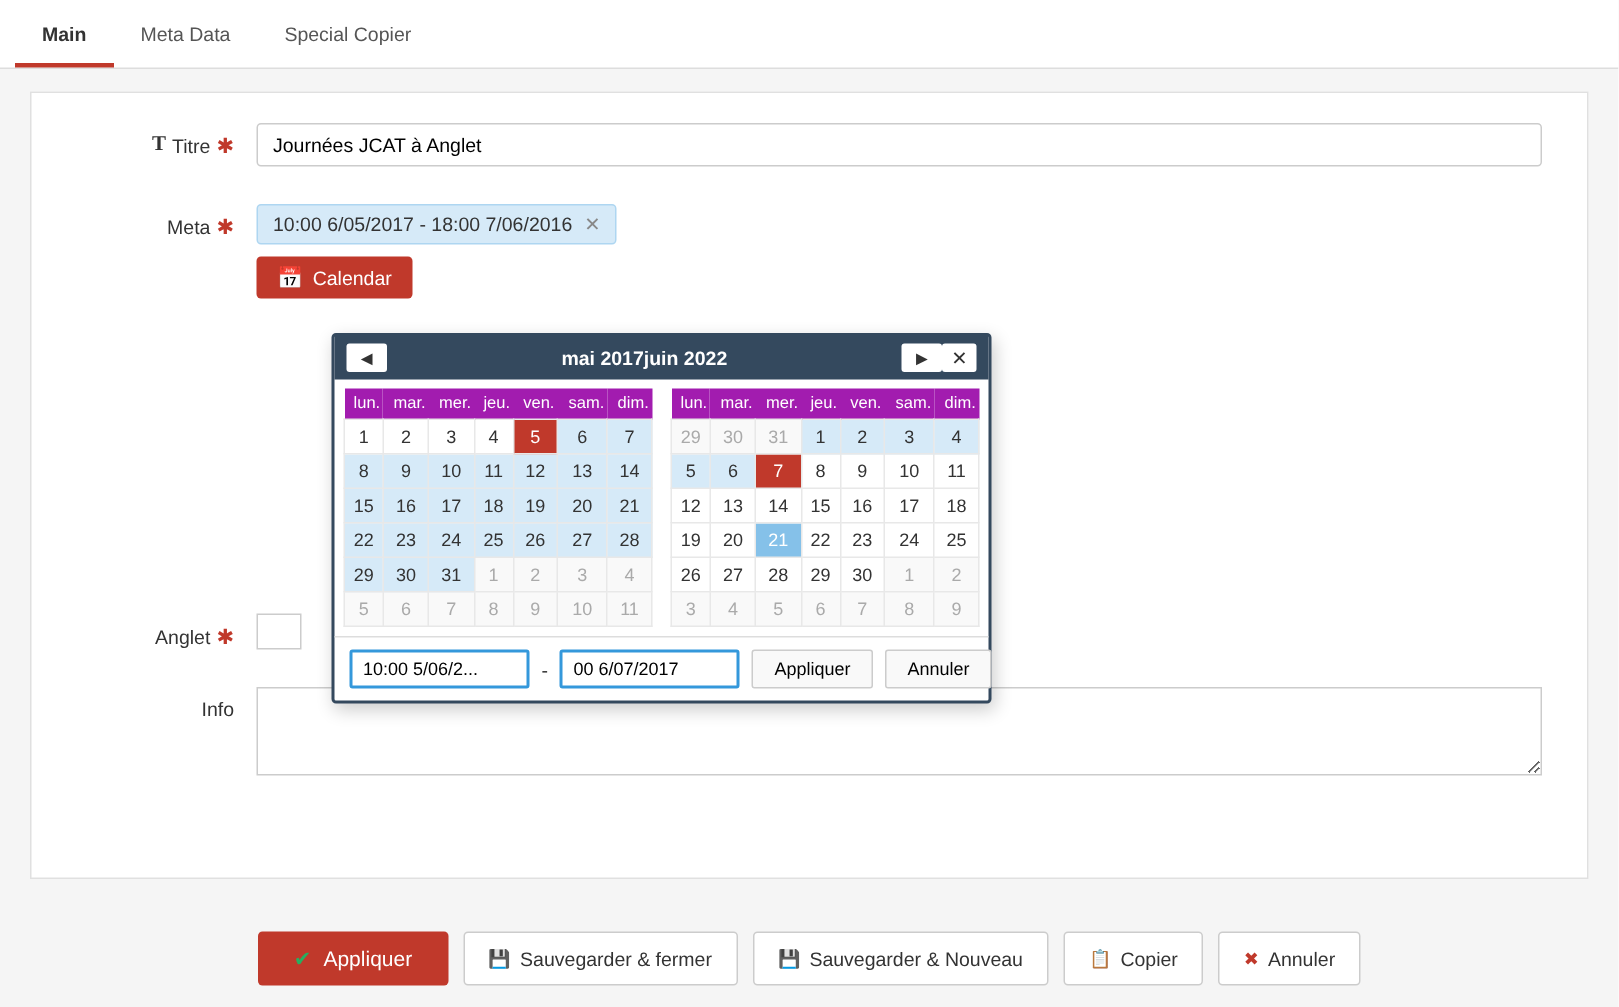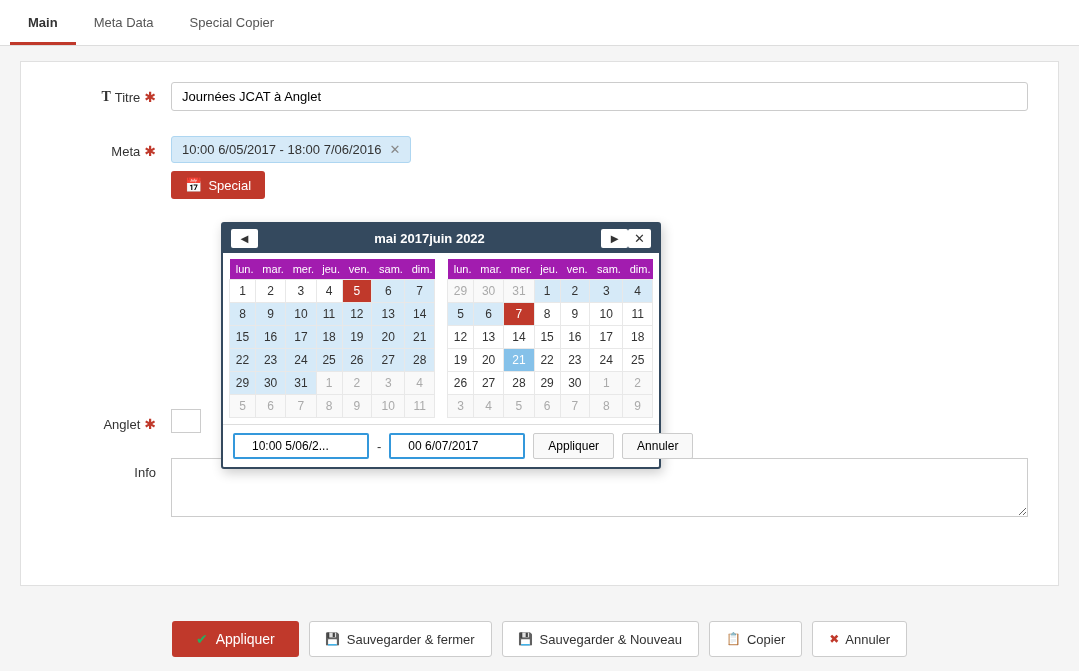--- a/index.html
+++ b/index.html
@@ -186,22 +186,22 @@
     .cal-month td.highlighted { background: #85c1e9; color: #fff; }
 
     .calendar-footer {
       display: flex;
       align-items: center;
       padding: 8px 10px;
       border-top: 1px solid #ddd;
       gap: 8px;
     }
     .calendar-footer input {
-      width: 136px;
-      padding: 4px 17px;
+      width: 120px;
+      padding: 4px 7px;
       border: 1px solid #ccc;
       font-size: 12px;
       border-radius: 2px;
     }
     .calendar-footer input.highlighted-input {
       border: 2px solid #3498db;
     }
     .calendar-footer .sep { font-size: 13px; }
     .footer-btn {
       padding: 5px 14px;
@@ -301,21 +301,21 @@
       <span class="required-star">✱</span>
     </div>
     <div class="field-content">
       <div class="date-tag">
         <span>10:00 6/05/2017 - 18:00 7/06/2016</span>
         <span class="close-x">✕</span>
       </div>
       <div>
         <button class="calendar-btn">
           <span class="cal-icon">📅</span>
-          <span>Special</span>
+          <span>Calendar</span>
         </button>
       </div>
     </div>
   </div>
 
   <div class="calendar-popup">
 
     <div class="calendar-header">
       <button class="nav-btn">◄</button>
       <div class="month-labels">

